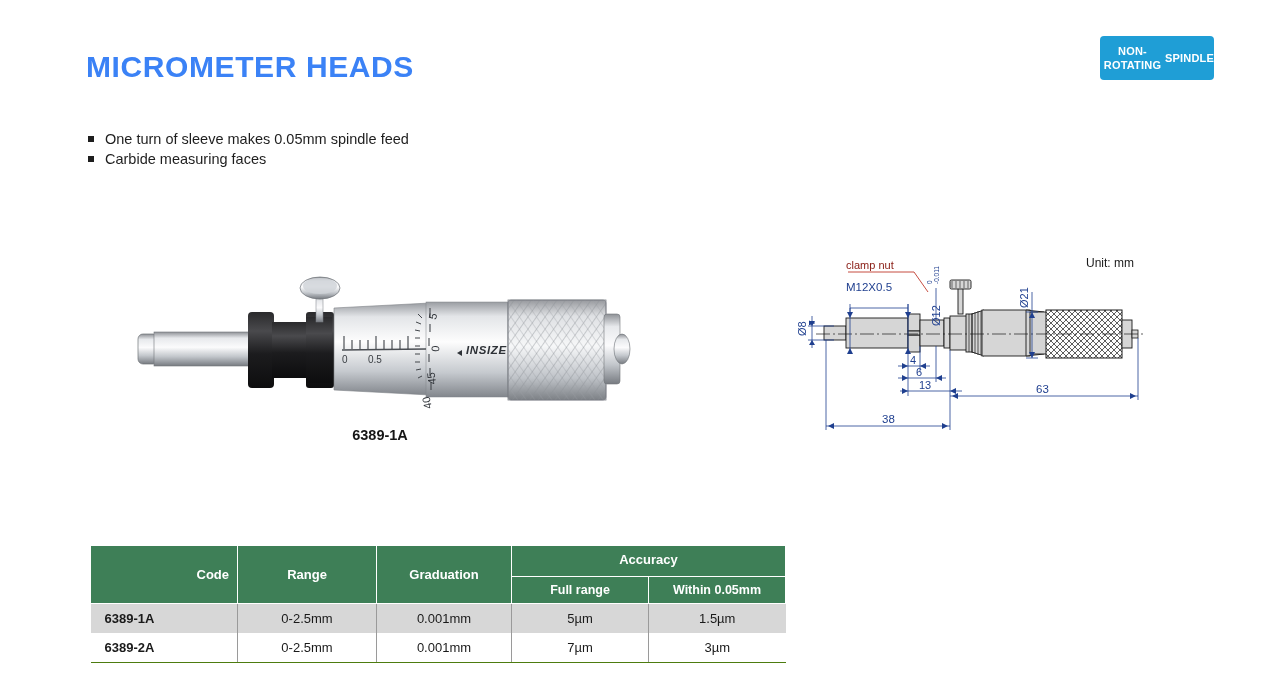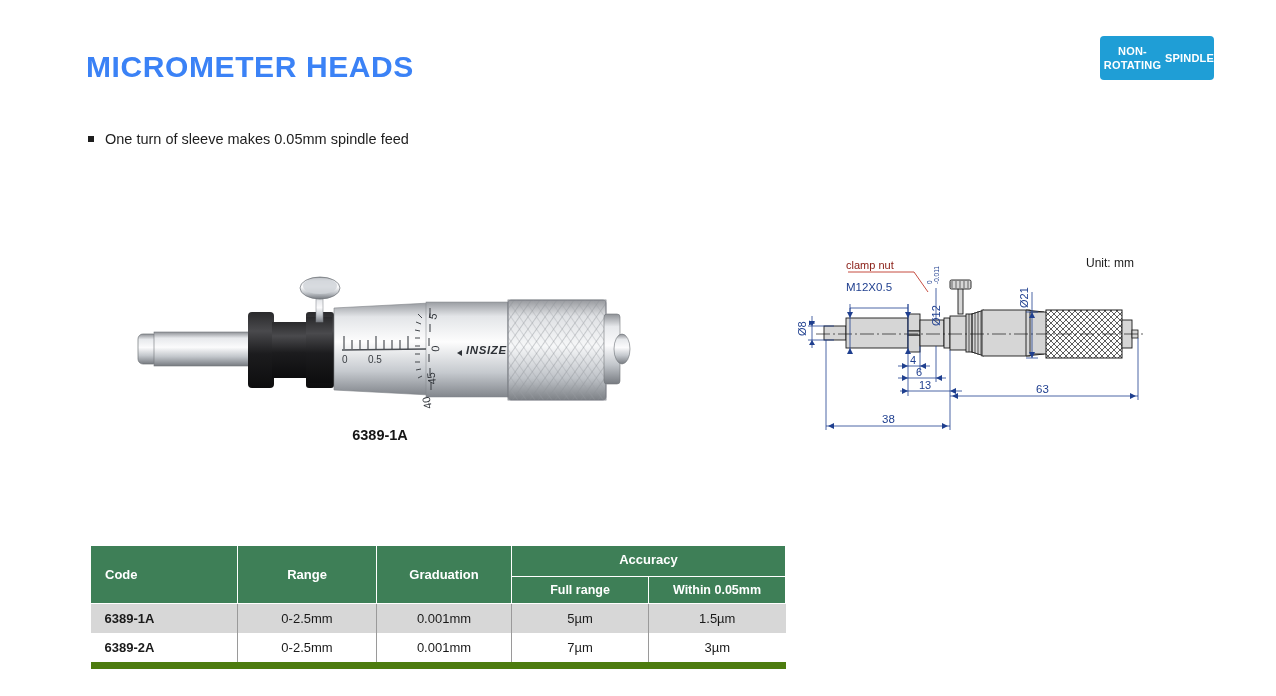--- a/index.html
+++ b/index.html
@@ -119,21 +119,21 @@
     font-size: 13px;
   }
   .spec-table th {
     background: #3e7f57;
     color: #ffffff;
     font-weight: bold;
     padding: 6px 8px;
     border: 1px solid #ffffff;
     white-space: nowrap;
   }
-  .spec-table th.th-code { width: 124px; text-align: left; padding-left: 14px; }
+  .spec-table th.th-code { width: 124px; text-align: right; padding-left: 14px; }
   .spec-table th.th-range { width: 122px; }
   .spec-table th.th-grad { width: 118px; }
   .spec-table th.th-acc { padding-bottom: 9px; }
   .spec-table th.th-sub { width: 120px; font-size: 12.5px; }
   .spec-table td {
     padding: 7px 8px;
     text-align: center;
     border-left: 1px solid #9a9a9a;
     border-right: 1px solid #9a9a9a;
     color: #1a1a1a;
@@ -141,34 +141,35 @@
   }
   .spec-table td.code-cell {
     text-align: left;
     padding-left: 14px;
     font-weight: bold;
     border-left: none;
   }
   .spec-table td.last-cell { border-right: none; }
   .spec-table tr.row-alt td { background: #d7d7d7; }
   .spec-table tr.row-plain td { background: #ffffff; }
-  .spec-table tr.row-plain td { border-bottom: 7px solid #4d7c0f; }
+  .spec-table tr.row-plain td { border-bottom: 1px solid #4d7c0f; }
 </style>
 </head>
 <body>
 
 <div class="badge">
   <span>NON-ROTATING</span>
   <span>SPINDLE</span>
 </div>
 
 <div class="page-title">MICROMETER HEADS</div>
 
 <ul class="feature-list">
   <li>One turn of sleeve makes 0.05mm spindle feed</li>
+  <li>Carbide measuring faces</li>
 </ul>
 
 <div class="photo-wrap">
   <svg width="520" height="160" viewBox="0 0 520 160">
     <defs>
       <linearGradient id="steelV" x1="0" y1="0" x2="0" y2="1">
         <stop offset="0%" stop-color="#8e9196"></stop>
         <stop offset="18%" stop-color="#e7e9ec"></stop>
         <stop offset="45%" stop-color="#fbfbfc"></stop>
         <stop offset="72%" stop-color="#c3c7cc"></stop>

